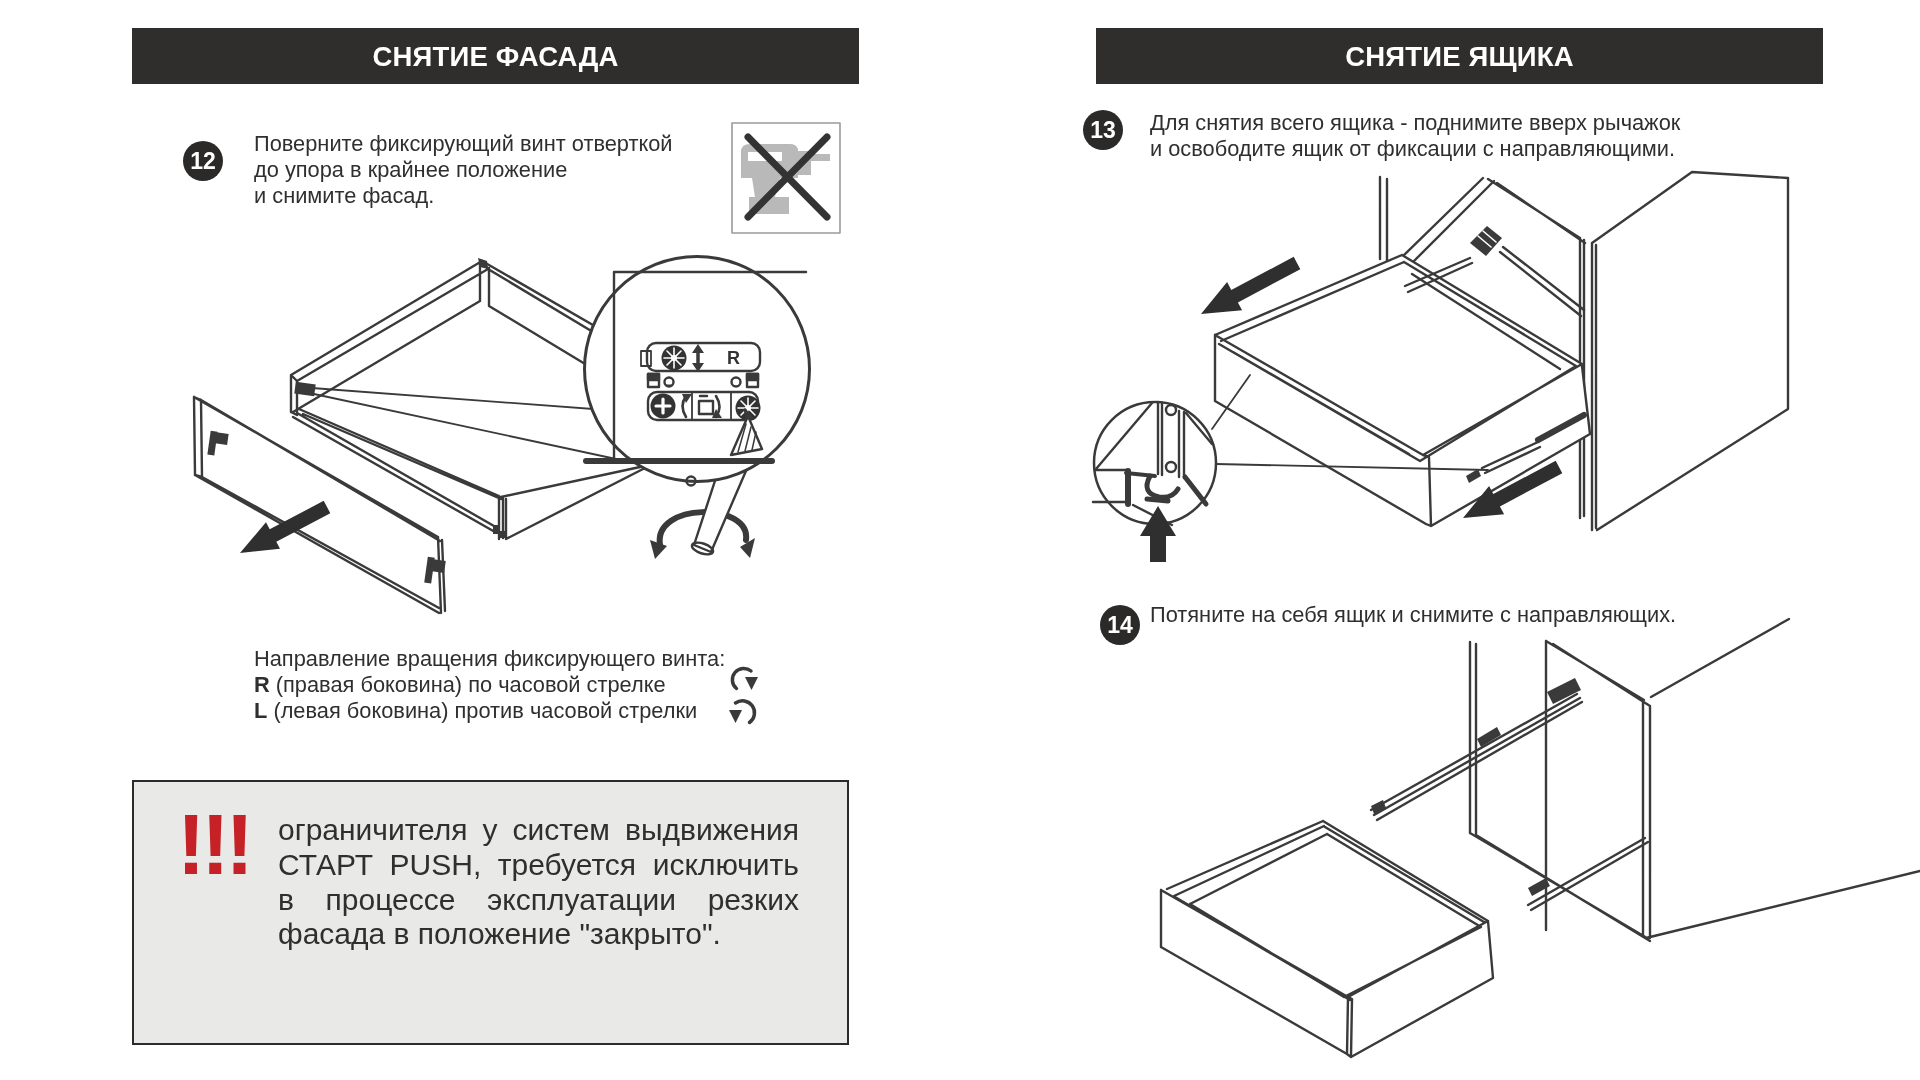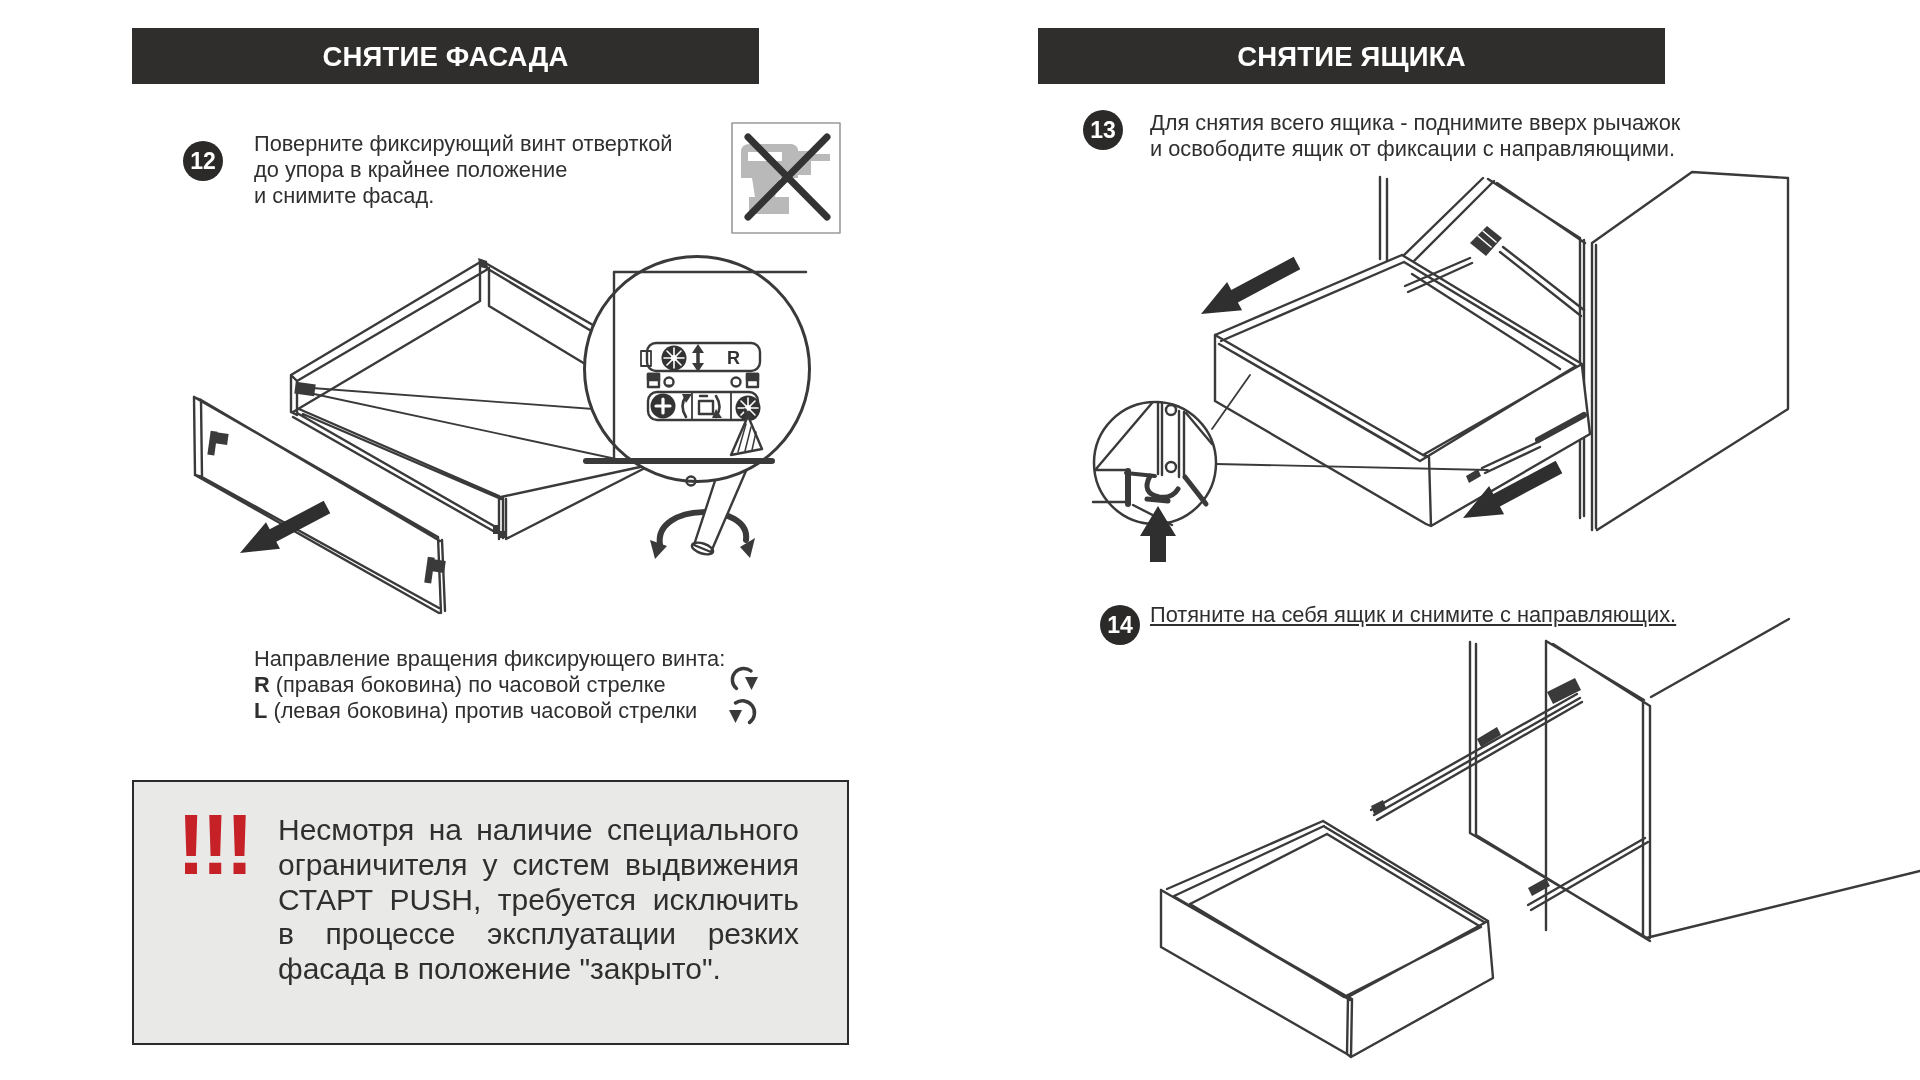--- a/index.html
+++ b/index.html
@@ -1,51 +1,50 @@
 <!DOCTYPE html>
 <html><head>
 <meta charset="utf-8">
 <style>
   html,body{margin:0;padding:0;}
   body{width:1920px;height:1080px;position:relative;background:#fff;
        font-family:"Liberation Sans",sans-serif;color:#333;overflow:hidden;}
-  .hdr{position:absolute;top:28px;height:56px;width:627px;background:#2f2e2c;
+  .hdr{position:absolute;top:28px;height:56px;width:727px;background:#2f2e2c;
        color:#fff;font-weight:bold;font-size:27.5px;text-align:center;line-height:57px;letter-spacing:0.2px;}
   .num{position:absolute;width:40px;height:40px;border-radius:50%;background:#2b2a28;
        color:#fff;font-weight:bold;font-size:23px;text-align:center;line-height:40px;}
   .txt{position:absolute;font-size:21.8px;line-height:26px;color:#2f2f2f;}
   .warn{position:absolute;left:132px;top:780px;width:713px;height:261px;background:#e9e9e8;
         border:2px solid #2b2b2b;}
   .bang{position:absolute;left:177px;top:796px;color:#c52127;font-weight:bold;font-size:85px;
         letter-spacing:-4px;font-family:"Liberation Sans",sans-serif;}
   .wtxt{position:absolute;left:278px;top:813px;width:521px;font-size:30px;line-height:34.8px;
         color:#2f2f2f;}
   .jl{text-align:justify;text-align-last:justify;}
   svg{position:absolute;left:0;top:0;}
 </style>
 </head>
 <body>
   <div class="hdr" style="left:132px;">СНЯТИЕ ФАСАДА</div>
-  <div class="hdr" style="left:1038px;">СНЯТИЕ ЯЩИКА</div>
+  <div class="hdr" style="left:1096px;">СНЯТИЕ ЯЩИКА</div>
 
   <div class="num" style="left:183px;top:141px;text-align:center;">12</div>
   <div class="txt" style="left:254px;top:131px;">Поверните фиксирующий винт отверткой<br>до упора в крайнее положение<br>и снимите фасад.</div>
 
   <div class="num" style="left:1083px;top:110px;text-align:center;">13</div>
   <div class="txt" style="left:1150px;top:110px;">Для снятия всего ящика - поднимите вверх рычажок<br>и освободите ящик от фиксации с направляющими.</div>
 
   <div class="num" style="left:1083px;top:605px;margin-left:17px;">14</div>
-  <div class="txt" style="left:1150px;top:602px;text-decoration:underline;">Потяните на себя ящик и снимите с направляющих.</div>
+  <div class="txt" style="left:1150px;top:602px;">Потяните на себя ящик и снимите с направляющих.</div>
 
   <div class="txt" style="left:254px;top:646px;">Направление вращения фиксирующего винта:<br><b>R</b> (правая боковина) по часовой стрелке<br><b>L</b> (левая боковина) против часовой стрелки</div>
 
   <div class="warn"></div>
   <div class="bang">!!!</div>
   <div class="wtxt">
-    <div class="jl">Несмотря на наличие специального</div>
     <div class="jl">ограничителя у систем выдвижения</div>
     <div class="jl">СТАРТ PUSH, требуется исключить</div>
     <div class="jl">в процессе эксплуатации резких</div>
     <div>фасада в положение "закрыто".</div>
   </div>
 
   <svg id="art" width="1920" height="1080" viewBox="0 0 1920 1080" fill="none" stroke="#3a3a3a" stroke-width="2.4" stroke-linejoin="round" stroke-linecap="round">
 
     <g>
       <path d="M482,261 L291,375 M488,269 L297,381 M480,301 L293,412

